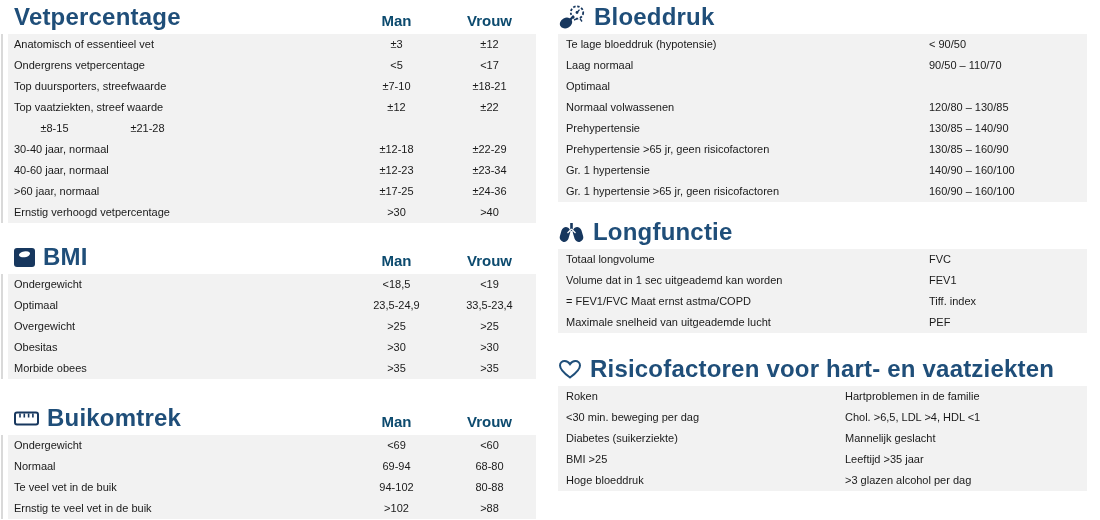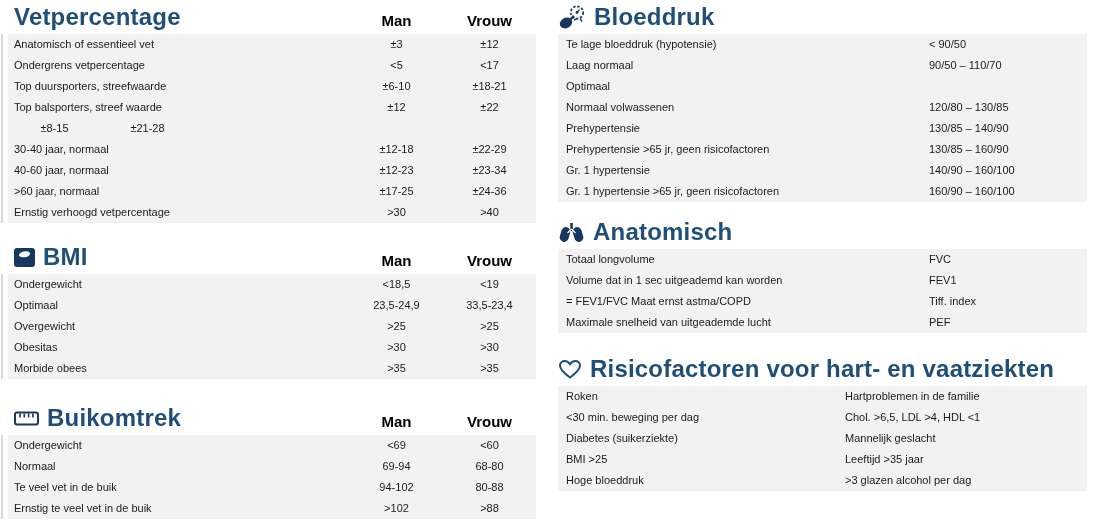--- a/index.html
+++ b/index.html
@@ -13,21 +13,21 @@
     overflow:hidden;
   }
   .col { position:absolute; top:0; }
   .col-left  { left:8px;  width:528px; }
   .col-right { left:558px; width:529px; }
 
   .thead { display:flex; align-items:flex-end; padding-bottom:3px; }
   .title-wrap { flex:1; display:flex; align-items:center; gap:8px; padding-left:6px; }
   .col-right .title-wrap { padding-left:0; }
   .t-title { font-size:24px; font-weight:bold; color:#1F4E79; letter-spacing:.2px; white-space:nowrap; }
-  .col-head { width:93px; text-align:center; font-size:15px; font-weight:bold; color:#000000; padding-bottom:2px; }
+  .col-head { width:93px; text-align:center; font-size:15px; font-weight:bold; color:#0c4a6e; padding-bottom:2px; }
 
   .rows { position:relative; background:#F2F2F2; }
   .rows.edge::before {
     content:""; position:absolute; left:-7px; top:0; bottom:0; width:2px; background:#D9D9D9;
   }
   .row { display:flex; height:21px; line-height:21px; font-size:11px; white-space:nowrap; }
   .row .lbl  { flex:1; padding-left:6px; overflow:hidden; }
   .row .c    { width:93px; text-align:center; }
 
   
@@ -68,25 +68,25 @@
             <span class="c">±3</span>
             <span class="c">±12</span>
           </div>
         <div class="row">
             <span class="lbl">Ondergrens vetpercentage</span>
             <span class="c">&lt;5</span>
             <span class="c">&lt;17</span>
           </div>
         <div class="row">
             <span class="lbl">Top duursporters, streefwaarde</span>
-            <span class="c">±6-10</span>
+            <span class="c">±7-10</span>
             <span class="c">±18-21</span>
           </div>
         <div class="row">
-            <span class="lbl">Top balsporters, streef waarde</span>
+            <span class="lbl">Top vaatziekten, streef waarde</span>
             <span class="c">±12</span>
             <span class="c">±22</span>
           </div>
         <div class="row">
             <span class="c">±8-15</span>
             <span class="c">±21-28</span>
           </div>
         <div class="row">
             <span class="lbl">30-40 jaar, normaal</span>
             <span class="c">±12-18</span>
@@ -251,21 +251,21 @@
       <div class="thead">
         <div class="title-wrap">
           <span class="icon">
             <svg width="27" height="21" viewBox="0 0 27 21">
                 <rect x="2.5" y="5" width="9" height="15" rx="4.5" fill="#17375E" transform="rotate(16 7 12.5)"></rect>
                 <rect x="15.5" y="5" width="9" height="15" rx="4.5" fill="#17375E" transform="rotate(-16 20 12.5)"></rect>
                 <path d="M13.5 1 v8" stroke="#17375E" stroke-width="2.6" fill="none"></path>
                 <path d="M13.5 7 L9.5 11 M13.5 7 L17.5 11" stroke="#ffffff" stroke-width="1.2" fill="none"></path>
               </svg>
           </span>
-          <span class="t-title">Anatomisch</span>
+          <span class="t-title">Longfunctie</span>
         </div>
       </div>
       <div class="rows">
         <div class="row">
             <span class="lbl2">Totaal longvolume</span>
             <span class="val">FVC</span>
           </div>
         <div class="row">
             <span class="lbl2">Volume dat in 1 sec uitgeademd kan worden</span>
             <span class="val">FEV1</span>

